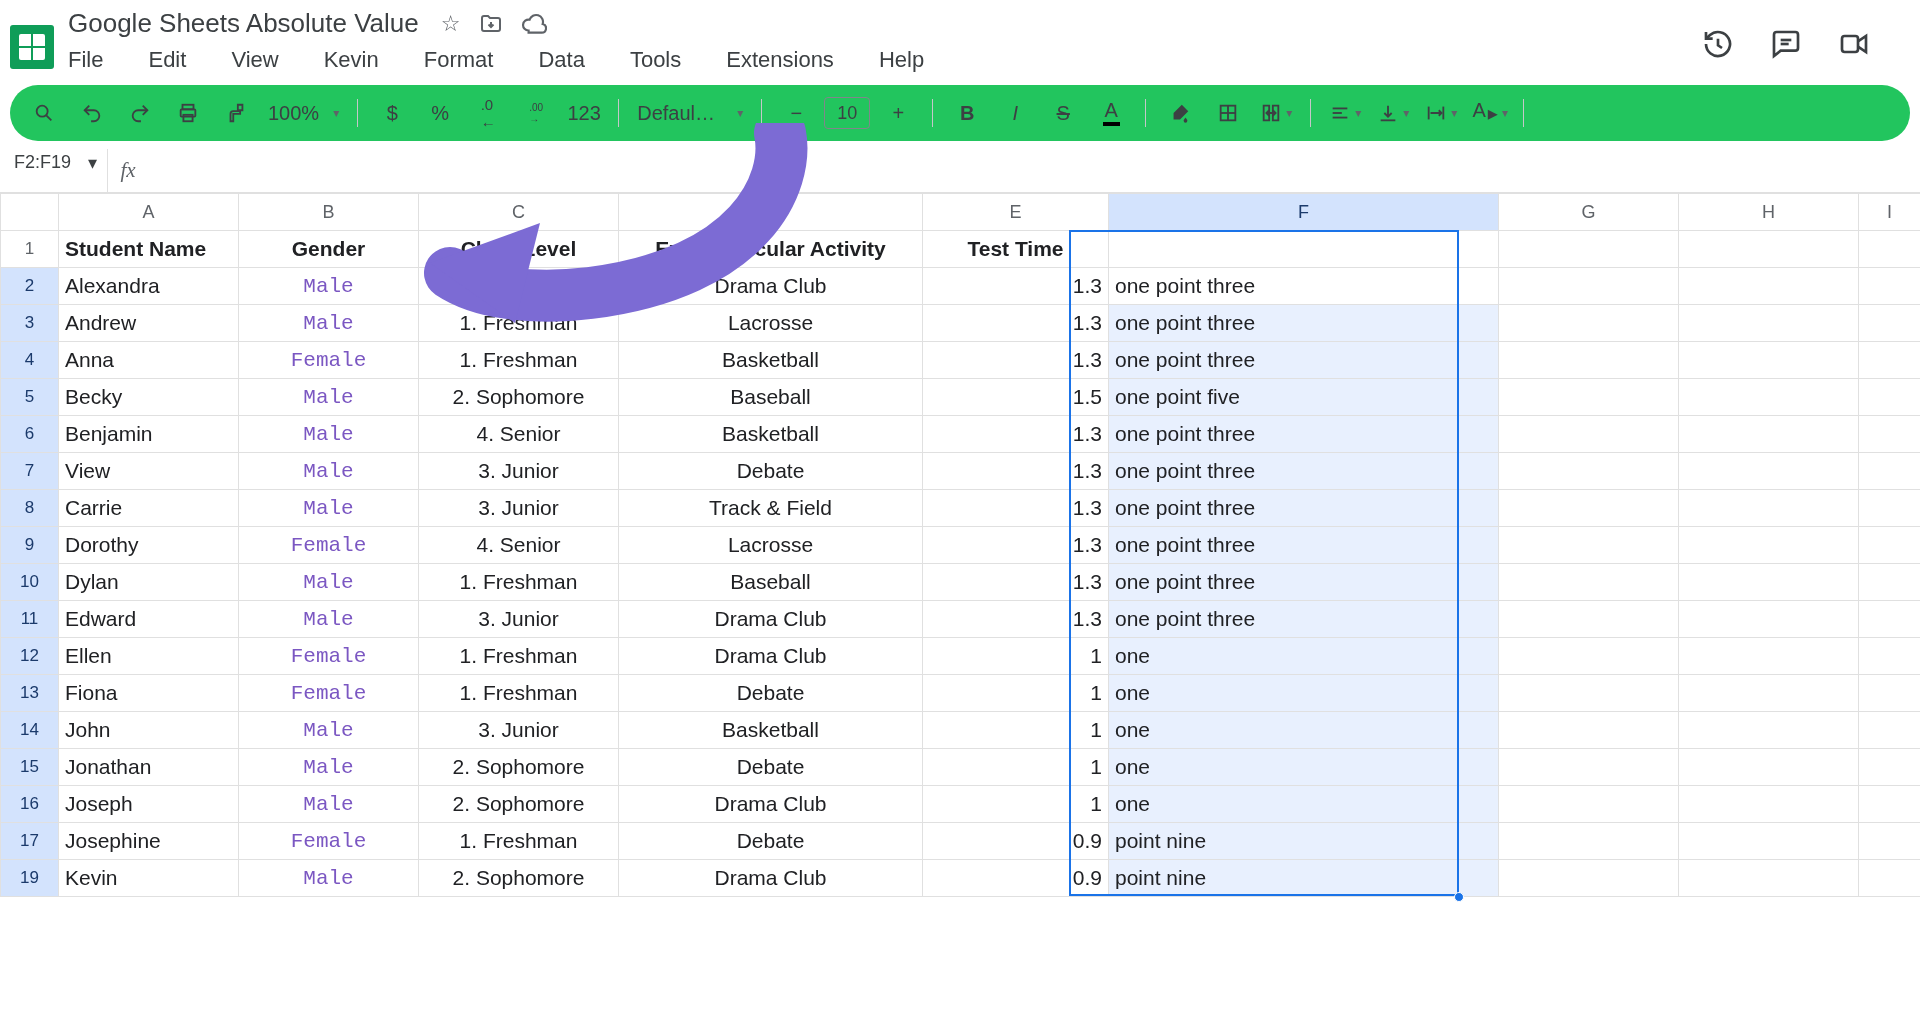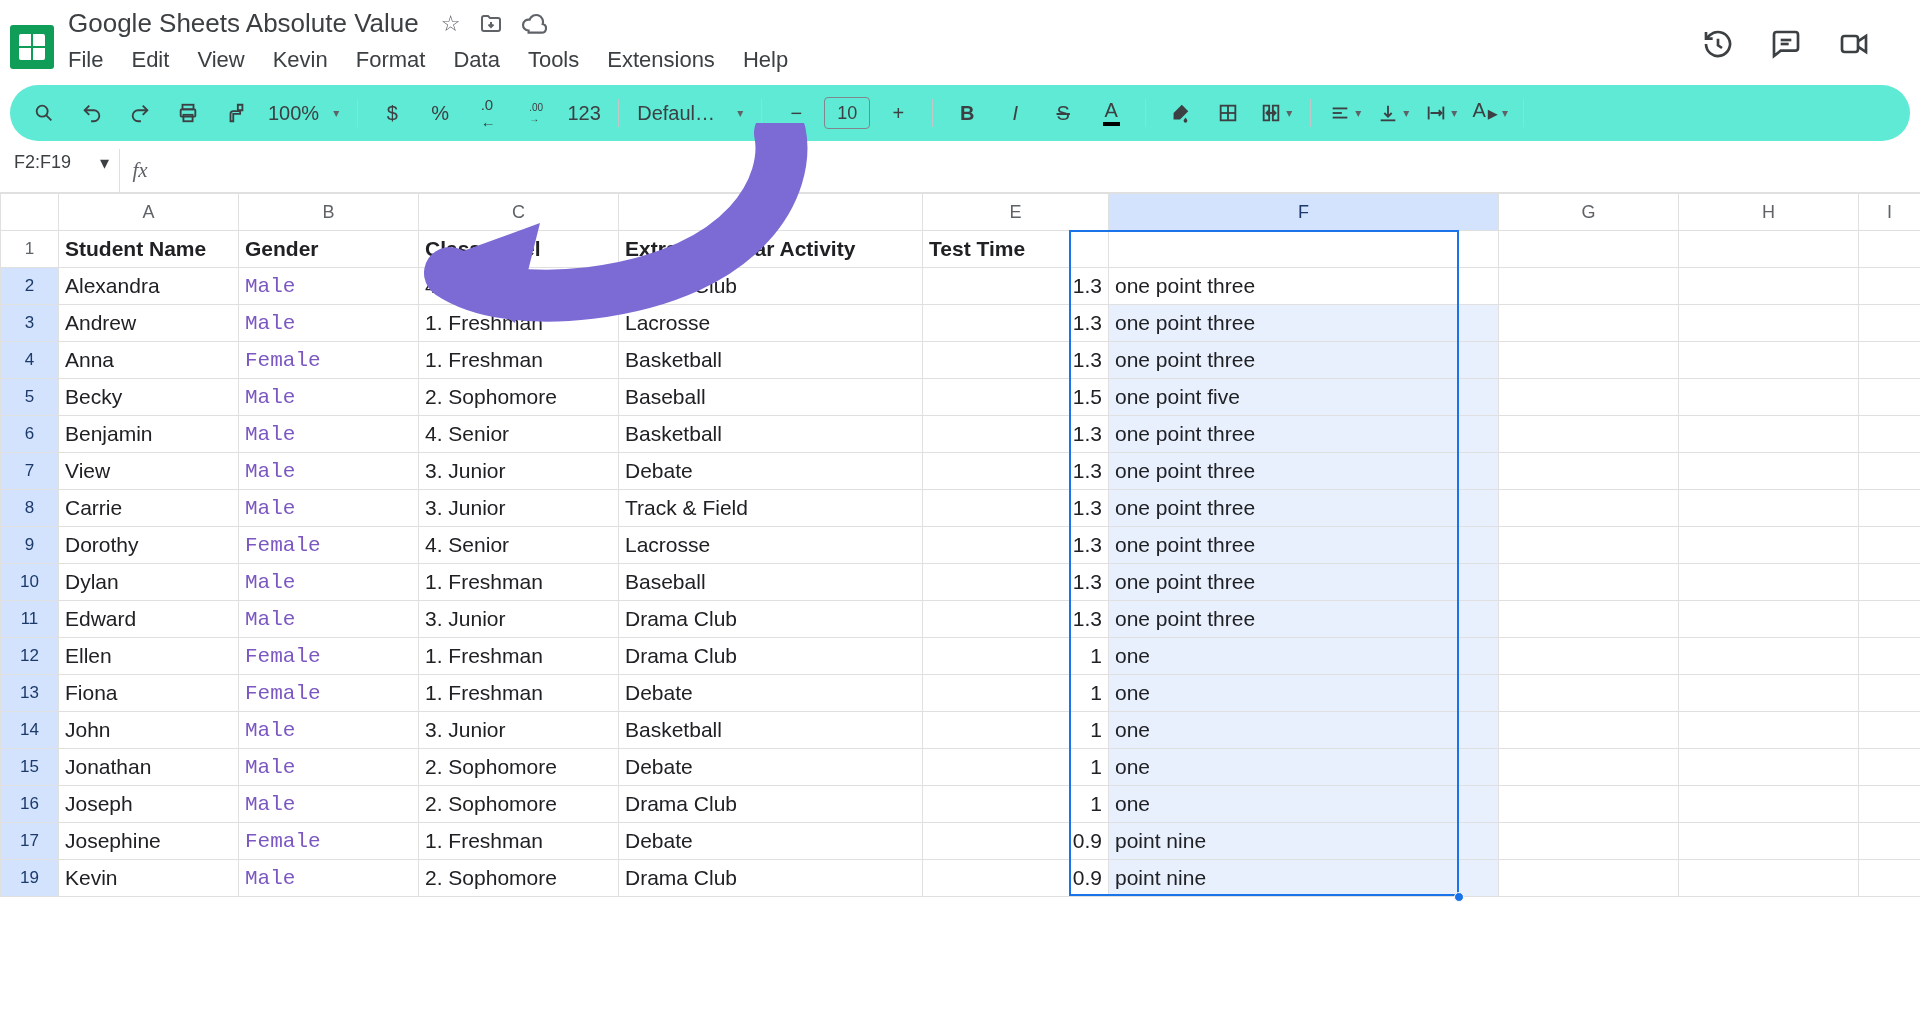--- a/index.html
+++ b/index.html
@@ -15,55 +15,55 @@
   .title-stack { display:flex; flex-direction:column; }
   .doc-row { display:flex; align-items:center; gap:18px; }
   .doc-title { font-size: 26px; color:#3c4043; padding: 2px 4px;}
   .title-icon { color:#5f6368; font-size:22px; cursor:pointer; display:inline-flex; align-items:center;}
   .title-spacer { flex:1; }
   .right-icons { display:flex; gap:36px; align-items:center; padding-right:22px; color:#3c4043;}
   .right-icons svg, .right-icons .ico { width:32px; height:32px; }
   .ico { display:inline-flex; align-items:center; justify-content:center; font-size:28px;}
 
   
-  .menubar { display:flex; gap:28px; padding: 6px 4px 8px 4px; font-size:22px; color:#3c4043;}
+  .menubar { display:flex; gap:45px; padding: 6px 4px 8px 4px; font-size:22px; color:#3c4043;}
   .menubar span { cursor:pointer; }
 
   
-  .toolbar { margin: 4px 10px 0 10px; background:#5eead4; border-radius: 28px 28px 28px 28px; height:56px; display:flex; align-items:center; padding:0 12px; gap:4px; font-size:20px; color:#3c4043;}
+  .toolbar { margin: 4px 10px 0 10px; background:#22c55e; border-radius: 28px 28px 28px 28px; height:56px; display:flex; align-items:center; padding:0 12px; gap:4px; font-size:20px; color:#3c4043;}
   .tb-btn { width:44px; height:40px; display:inline-flex; align-items:center; justify-content:center; border-radius:6px; cursor:pointer;}
   .tb-sep { width:1px; height:28px; background:#c4c7c9; margin:0 8px;}
   .zoom { display:flex; align-items:center; gap:10px; font-size:20px; padding:0 6px;}
   .fontbox { display:flex; align-items:center; gap:10px; padding:0 6px;}
   .font-name { width:86px; overflow:hidden; text-overflow:ellipsis; white-space:nowrap;}
   .sizebox { display:flex; align-items:center; gap:6px;}
   .sizebox .val { border:1px solid #80868b; border-radius:4px; width:46px; height:32px; display:flex; align-items:center; justify-content:center; font-size:18px;}
   .clr-underline { border-bottom:4px solid #000; padding:0 2px 2px 2px; line-height:1;}
   .drop::after { content:"▾"; font-size:12px; margin-left:4px; color:#5f6368;}
   .tb-btn svg { width:22px; height:22px; }
 
   
   .fx-row { display:flex; align-items:center; border-bottom:1px solid #e0e0e0; height:44px; margin-top:8px;}
-  .namebox { width:120px; display:flex; align-items:center; justify-content:space-between; padding:0 10px 16px 14px; font-size:18px; color:#3c4043; border-right:1px solid #e0e0e0; height:100%;}
+  .namebox { width:108px; display:flex; align-items:center; justify-content:space-between; padding:0 10px 16px 14px; font-size:18px; color:#3c4043; border-right:1px solid #e0e0e0; height:100%;}
   .fx-label { width:40px; display:flex; align-items:center; justify-content:center; font-style:italic; font-family: "Times New Roman", serif; color:#5f6368; font-size:21px;}
   .fx-input { flex:1; font-family: "Consolas","Menlo",monospace; font-size:20px; color:#3c4043; padding-left:6px;}
   .fx-input .fn { color:#3c4043;}
   .fx-input .ref { color:#e8710a;}
 
   
   .grid { position:relative; }
   table.sheet { border-collapse: collapse; table-layout:fixed; width: 1920px; font-size:21px; color:#202124;}
   table.sheet th, table.sheet td { border:1px solid #e0e0e0; height:37px; padding:0 6px; overflow:hidden; white-space:nowrap;}
   table.sheet thead th { background:#fff; color:#5f6368; font-weight:400; font-size:18px; text-align:center; position:relative;}
   table.sheet thead th.sel, table.sheet tbody th.sel { background:#d3e3fd; color:#1b3a6b;}
   .corner { width:58px; background:#fff;}
   tbody th { width:58px; background:#fff; color:#5f6368; font-weight:400; font-size:17px; text-align:center;}
   .colA{width:180px}.colB{width:180px}.colC{width:200px}.colD{width:304px}.colE{width:186px}.colF{width:390px}.colG{width:180px}.colH{width:180px}.colI{width:62px}
   .hdr { font-weight:700;}
-  .center { }
+  .center { text-align:center;}
   .right { text-align:right;}
   .link { color:#7b57c2;font-family:Liberation Mono, monospace;} 
   td.selcell { background:#e8f0fe;}
   td.activecell { background:#fff; }
   .sel-outline { position:absolute; border:2px solid #1a73e8; pointer-events:none;}
   .sel-handle { position:absolute; width:10px; height:10px; background:#1a73e8; border-radius:50%; border:1px solid #fff;}
 
   
   .annotation { position:absolute; pointer-events:none;}
 

